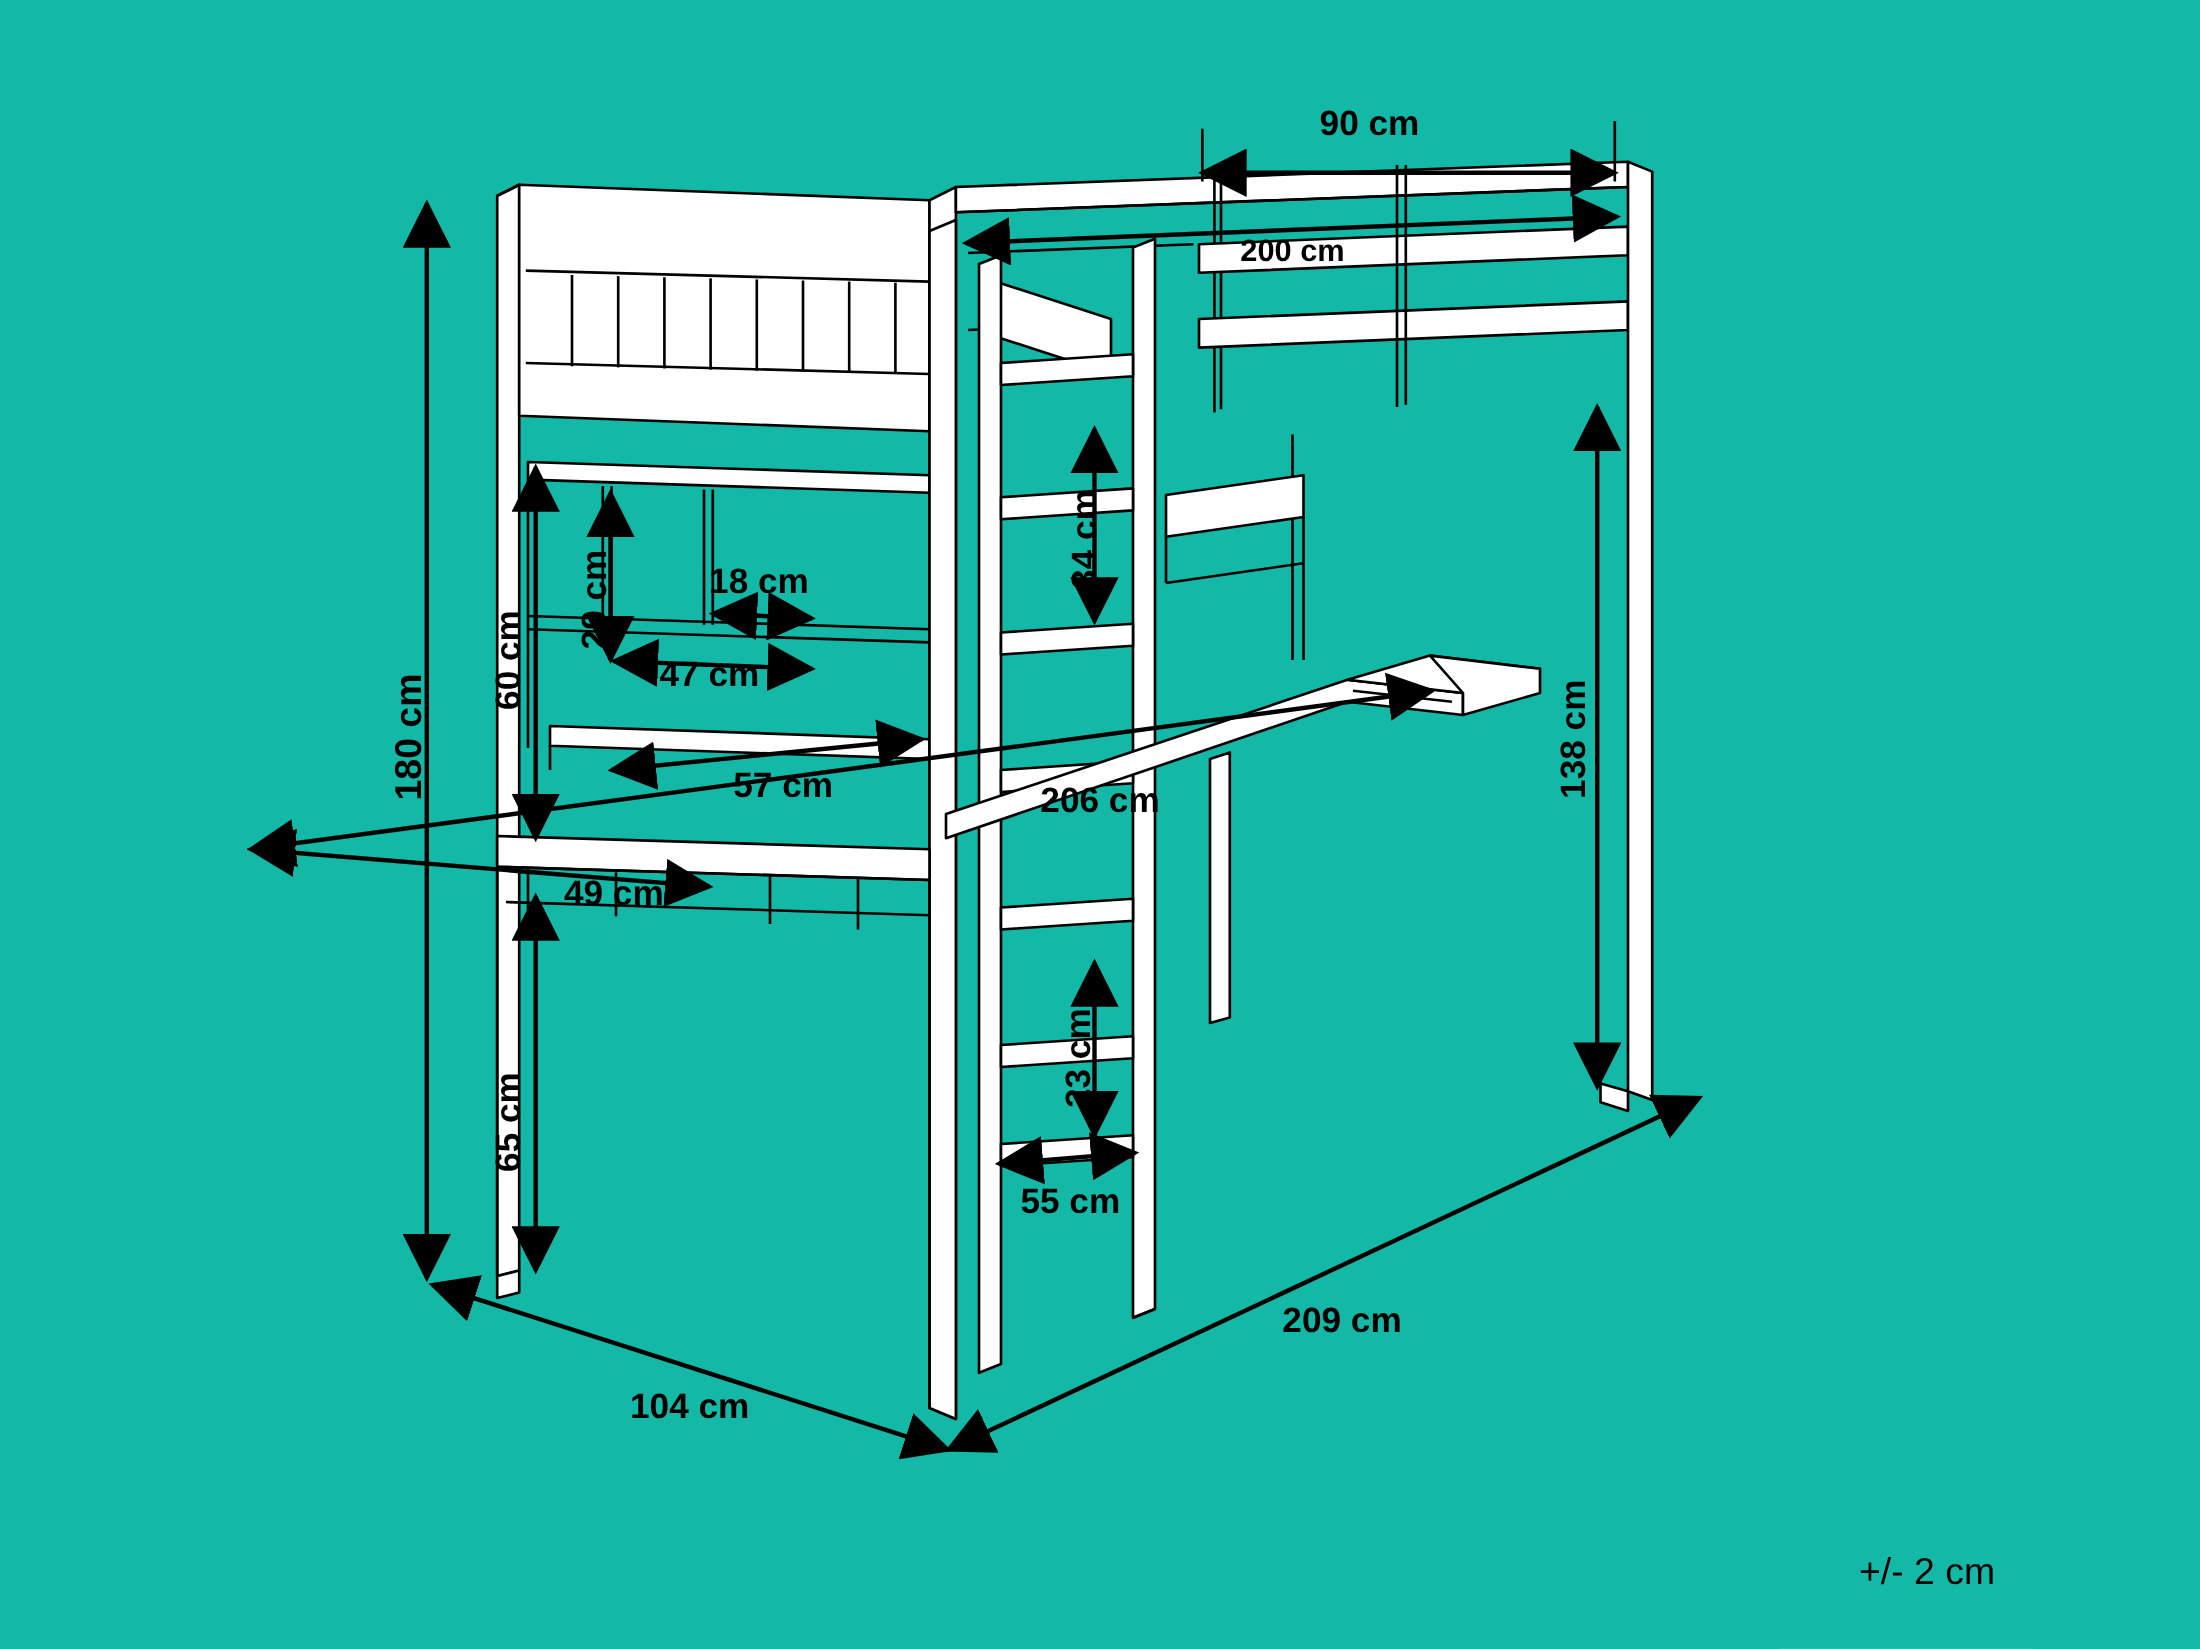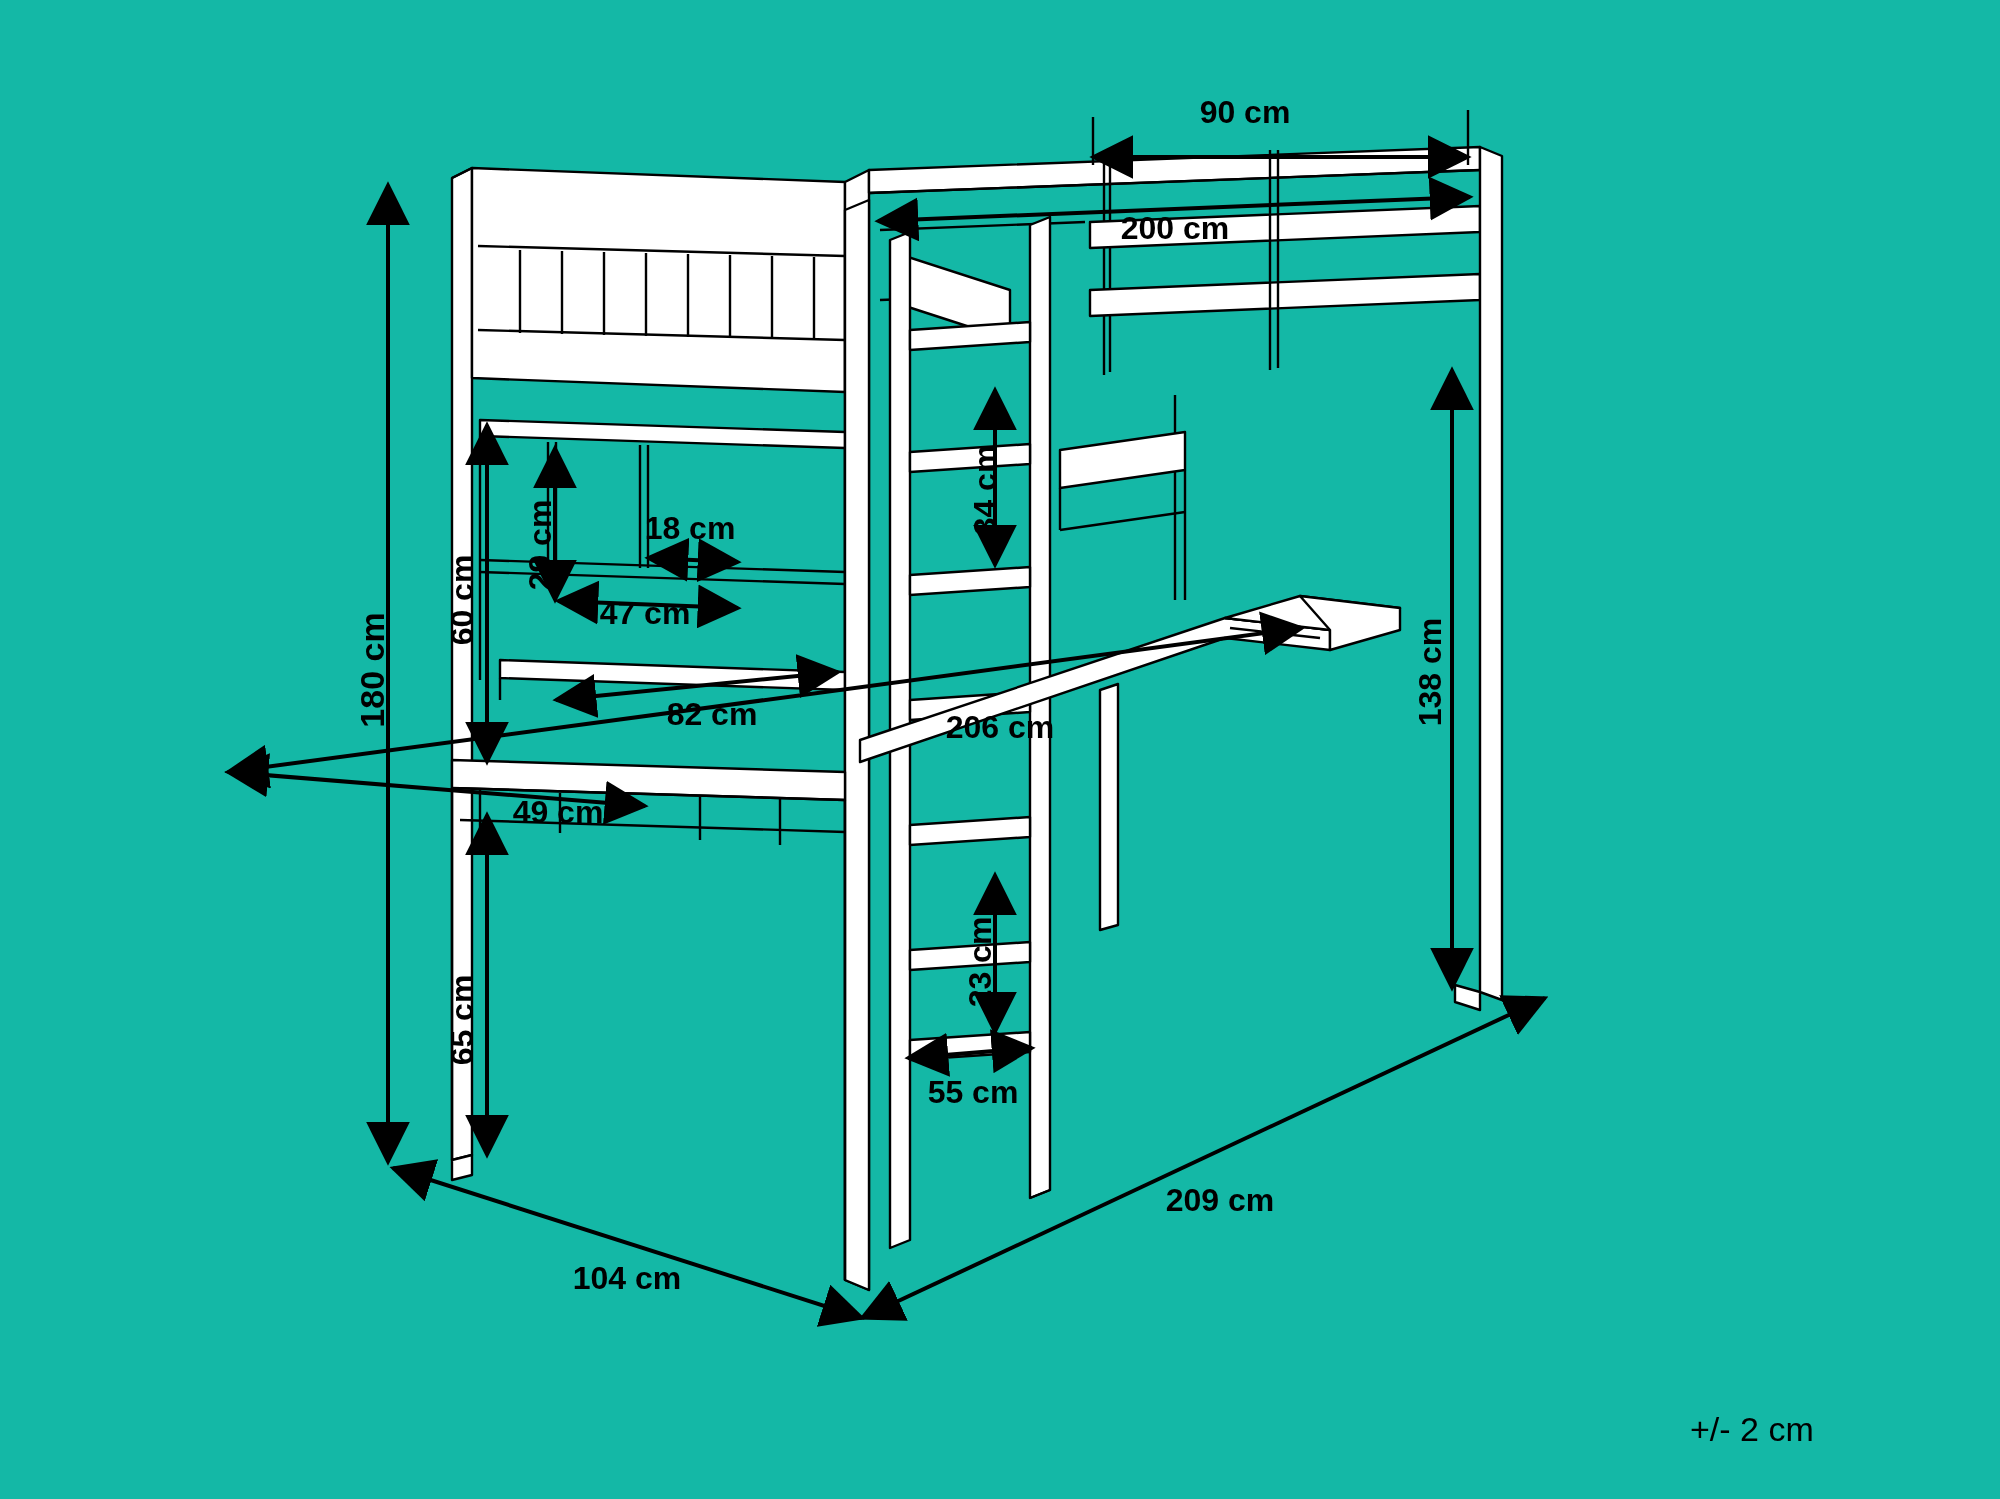--- a/index.html
+++ b/index.html
@@ -192,35 +192,35 @@
 
       <line x1="393" y1="1168" x2="862" y2="1318" marker-start="url(#arrStart)" marker-end="url(#arrEnd)"></line>
 
       <line x1="862" y1="1318" x2="1545" y2="998" marker-start="url(#arrStart)" marker-end="url(#arrEnd)"></line>
 
     </g>
   </svg>
 
   <div class="dimlabel" style="left:1245px; top:112px; font-size:32px; transform:translate(-50%,-50%);">90 cm</div>
 
-  <div class="dimlabel" style="left:1175px; top:228px; font-size:32px; transform:translate(-50%,-50%);text-align:center;">200 cm</div>
+  <div class="dimlabel" style="left:1175px; top:228px; font-size:28px; transform:translate(-50%,-50%);text-align:center;">200 cm</div>
 
   <div class="dimlabel rot90" style="left:540px; top:545px; font-size:32px; transform:translate(-50%,-50%) rotate(-90deg);">29 cm</div>
 
   <div class="dimlabel" style="left:690px; top:528px; font-size:32px; transform:translate(-50%,-50%);">18 cm</div>
 
   <div class="dimlabel" style="left:645px; top:613px; font-size:32px; transform:translate(-50%,-50%);">47 cm</div>
 
   <div class="dimlabel rot90" style="left:985px; top:490px; font-size:32px; transform:translate(-50%,-50%) rotate(-90deg);">34 cm</div>
 
   <div class="dimlabel rot90" style="left:462px; top:600px; font-size:32px; transform:translate(-50%,-50%) rotate(-90deg);">60 cm</div>
 
   <div class="dimlabel rot90" style="left:372px; top:670px; font-size:34px; transform:translate(-50%,-50%) rotate(-90deg);">180 cm</div>
 
-  <div class="dimlabel" style="left:712px; top:714px; font-size:32px; transform:translate(-50%,-50%);">82 cm</div>
+  <div class="dimlabel" style="left:712px; top:714px; font-size:32px; transform:translate(-50%,-50%);">57 cm</div>
 
   <div class="dimlabel" style="left:1000px; top:727px; font-size:32px; transform:translate(-50%,-50%);">206 cm</div>
 
   <div class="dimlabel" style="left:558px; top:812px; font-size:32px; transform:translate(-50%,-50%);">49 cm</div>
 
   <div class="dimlabel rot90" style="left:1430px; top:672px; font-size:32px; transform:translate(-50%,-50%) rotate(-90deg);">138 cm</div>
 
   <div class="dimlabel rot90" style="left:980px; top:962px; font-size:32px; transform:translate(-50%,-50%) rotate(-90deg);">23 cm</div>
 
   <div class="dimlabel" style="left:973px; top:1092px; font-size:32px; transform:translate(-50%,-50%);">55 cm</div>

